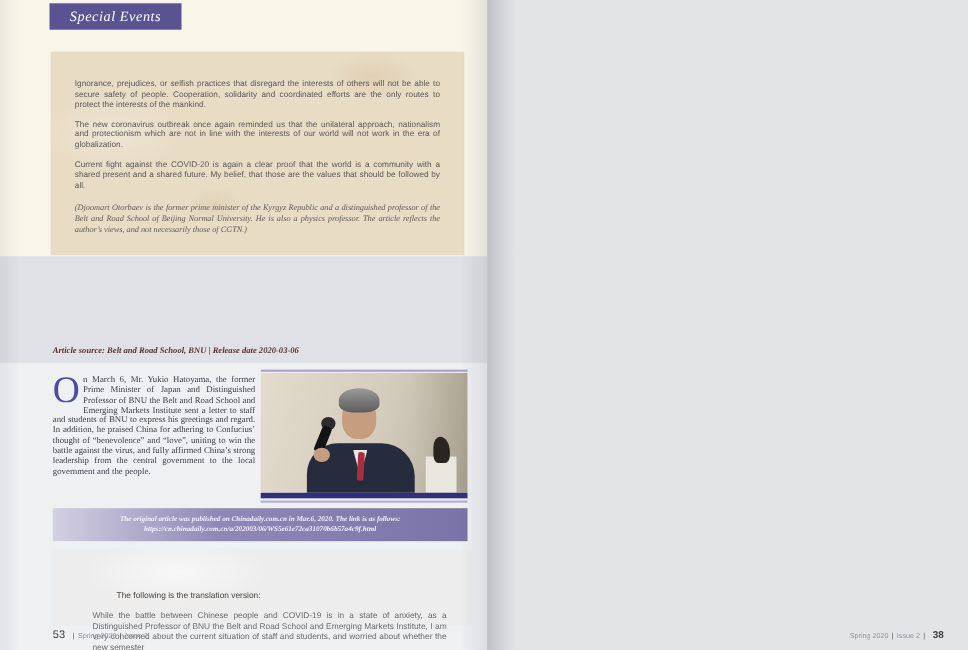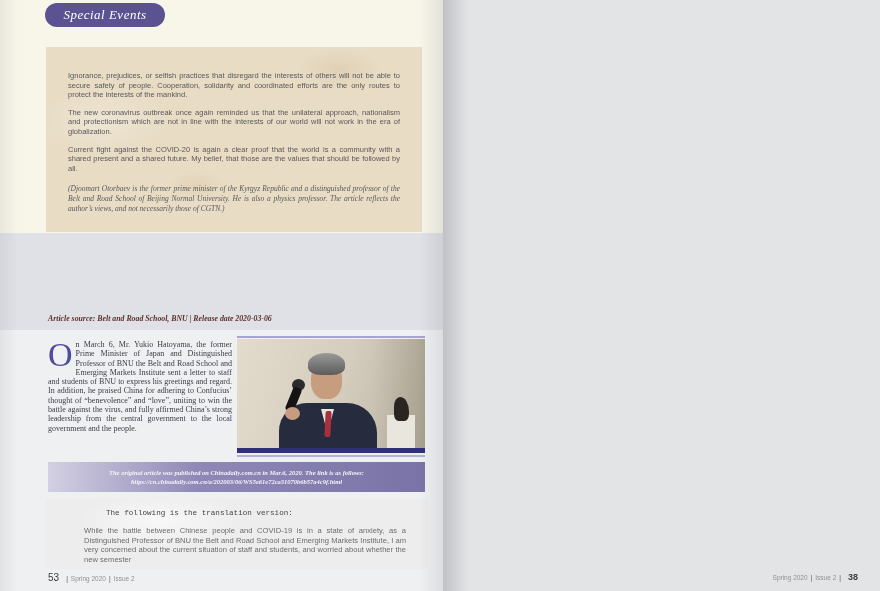--- a/index.html
+++ b/index.html
@@ -9,21 +9,21 @@
 
   
   .page-left { position:absolute; left:0; top:0; width:443px; height:591px; background:#eff0f2; }
   .cream-top { position:absolute; left:0; top:0; width:443px; height:233px; background:#f8f6e9; }
   .title-band { position:absolute; left:0; top:233px; width:443px; height:97px; background:#dfe1e6; }
   .left-edge-shade { position:absolute; left:0; top:0; width:18px; height:591px;
      background:linear-gradient(90deg, rgba(70,70,80,.08), rgba(0,0,0,0)); }
 
   .section-label { position:absolute; left:45px; top:3px; width:120px; height:24px;
      background:#5b5292; color:#fff; font-family:"Liberation Serif", serif; font-style:italic;
-     font-size:13px; letter-spacing:.5px; display:flex; align-items:center; justify-content:center;border-radius:12px; }
+     font-size:13px; letter-spacing:.5px; display:flex; align-items:center; justify-content:center; }
 
   .intro-box { position:absolute; left:46px; top:47px; width:376px; height:185px;
      background:#e8dcc5;
      background-image:
        radial-gradient(ellipse 60px 30px at 78% 12%, rgba(170,120,60,.12), rgba(0,0,0,0) 70%),
        radial-gradient(ellipse 40px 22px at 40% 75%, rgba(170,120,60,.10), rgba(0,0,0,0) 70%),
        radial-gradient(ellipse 90px 50px at 15% 40%, rgba(255,255,255,.25), rgba(0,0,0,0) 70%);
      padding:24px 22px 0 22px; }
   .intro-box p { font-size:7.5px; line-height:9.6px; color:#58595b; text-align:justify; margin-bottom:8px; }
   .attribution { font-family:"Liberation Serif", serif; font-style:italic; font-size:7.3px;
@@ -72,21 +72,21 @@
   .caption-box { position:absolute; left:48px; top:462px; width:377px; height:30px;
      background:linear-gradient(90deg,#d3d0e2 0%,#8f88b7 40%,#7a73a7 100%);
      display:flex; flex-direction:column; align-items:center; justify-content:center; }
   .caption-box div { font-family:"Liberation Serif", serif; font-style:italic; font-weight:bold;
      font-size:6.5px; line-height:9px; color:#f4f2fa; }
 
   .translation-box { position:absolute; left:46px; top:499px; width:382px; height:70px;
      background:#ededed;
      background-image:radial-gradient(ellipse 120px 40px at 30% 30%, rgba(255,255,255,.6), rgba(0,0,0,0) 70%);
      padding:10px 22px 0 38px; }
-  .translation-intro { font-family:Liberation Mono, monospace; font-size:7.6px; color:#4a443f; margin-left:22px; }
+  .translation-intro { font-family:Liberation Sans, sans-serif; font-size:7.6px; color:#4a443f; margin-left:22px;margin-top:28px; }
   .translation-para { margin-top:9px; font-size:7.6px; line-height:9.7px; color:#6b6c6e; text-align:justify; }
 
   .footer-left { position:absolute; left:48px; top:572px; font-size:6.5px; color:#909194; }
   .footer-left .pgnum { font-size:10px; font-weight:normal; color:#3c3c3e; margin-right:4px; }
   .footer-sep { margin:0 3px; color:#555; }
 
   
   .page-right { position:absolute; left:443px; top:0; width:437px; height:591px; background:#e3e4e6; }
   .gutter-shadow { position:absolute; left:443px; top:0; width:26px; height:591px;
      background:linear-gradient(90deg, rgba(55,55,65,.20), rgba(0,0,0,0)); }

